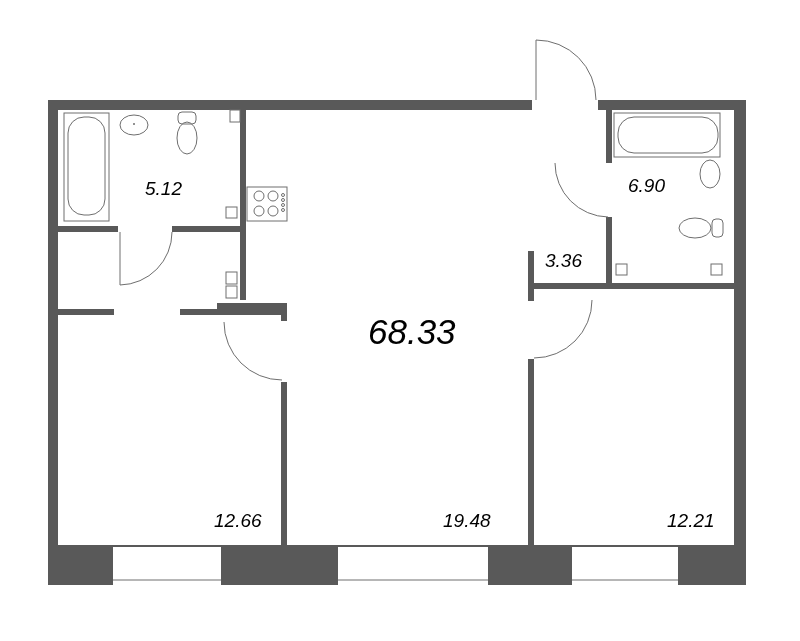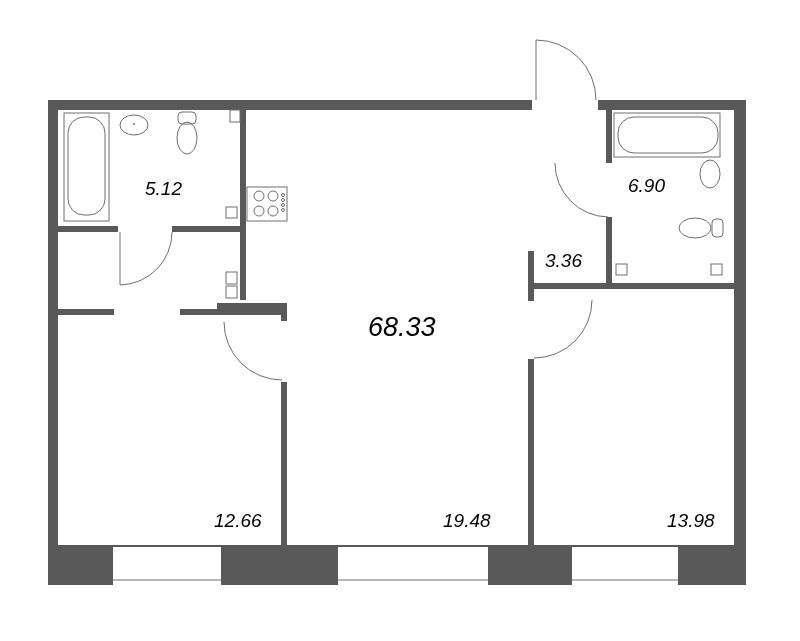--- a/index.html
+++ b/index.html
@@ -4,21 +4,21 @@
 <style>
   html, body { margin: 0; padding: 0; background: #ffffff; }
   body { width: 800px; height: 641px; position: relative; overflow: hidden; font-family: "Liberation Sans", sans-serif; }
   svg { position: absolute; left: 0; top: 0; }
   .wall { fill: #595959; }
   .fix { fill: none; stroke: #6e6e6e; stroke-width: 1; }
   .fixw { fill: #ffffff; stroke: #6e6e6e; stroke-width: 1; }
   .door { fill: none; stroke: #6e6e6e; stroke-width: 1; }
   .label { position: absolute; font-style: italic; color: #000000; white-space: nowrap; font-family: "Liberation Sans", sans-serif; }
   .small { font-size: 19px; }
-  .big { font-size: 27px; }
+  .big { font-size: 35px; }
 </style>
 </head>
 <body>
 
 <div>
 <svg width="800" height="641" viewBox="0 0 800 641">
 
   <g>
     <rect class="wall" x="48" y="100" width="484" height="10"></rect>
     <rect class="wall" x="598" y="100" width="148" height="10"></rect>
@@ -96,13 +96,13 @@
   </g>
 </svg>
 </div>
 
 <div class="label small" style="left:145px; top:178px;">5.12</div>
 <div class="label small" style="left:628px; top:175px;">6.90</div>
 <div class="label small" style="left:545px; top:250px;">3.36</div>
 <div class="label big" style="left:368px; top:312px;">68.33</div>
 <div class="label small" style="left:214px; top:510px;">12.66</div>
 <div class="label small" style="left:443px; top:510px;">19.48</div>
-<div class="label small" style="left:667px; top:510px;">13.98</div>
+<div class="label small" style="left:667px; top:510px;">12.21</div>
 
 </body></html>

